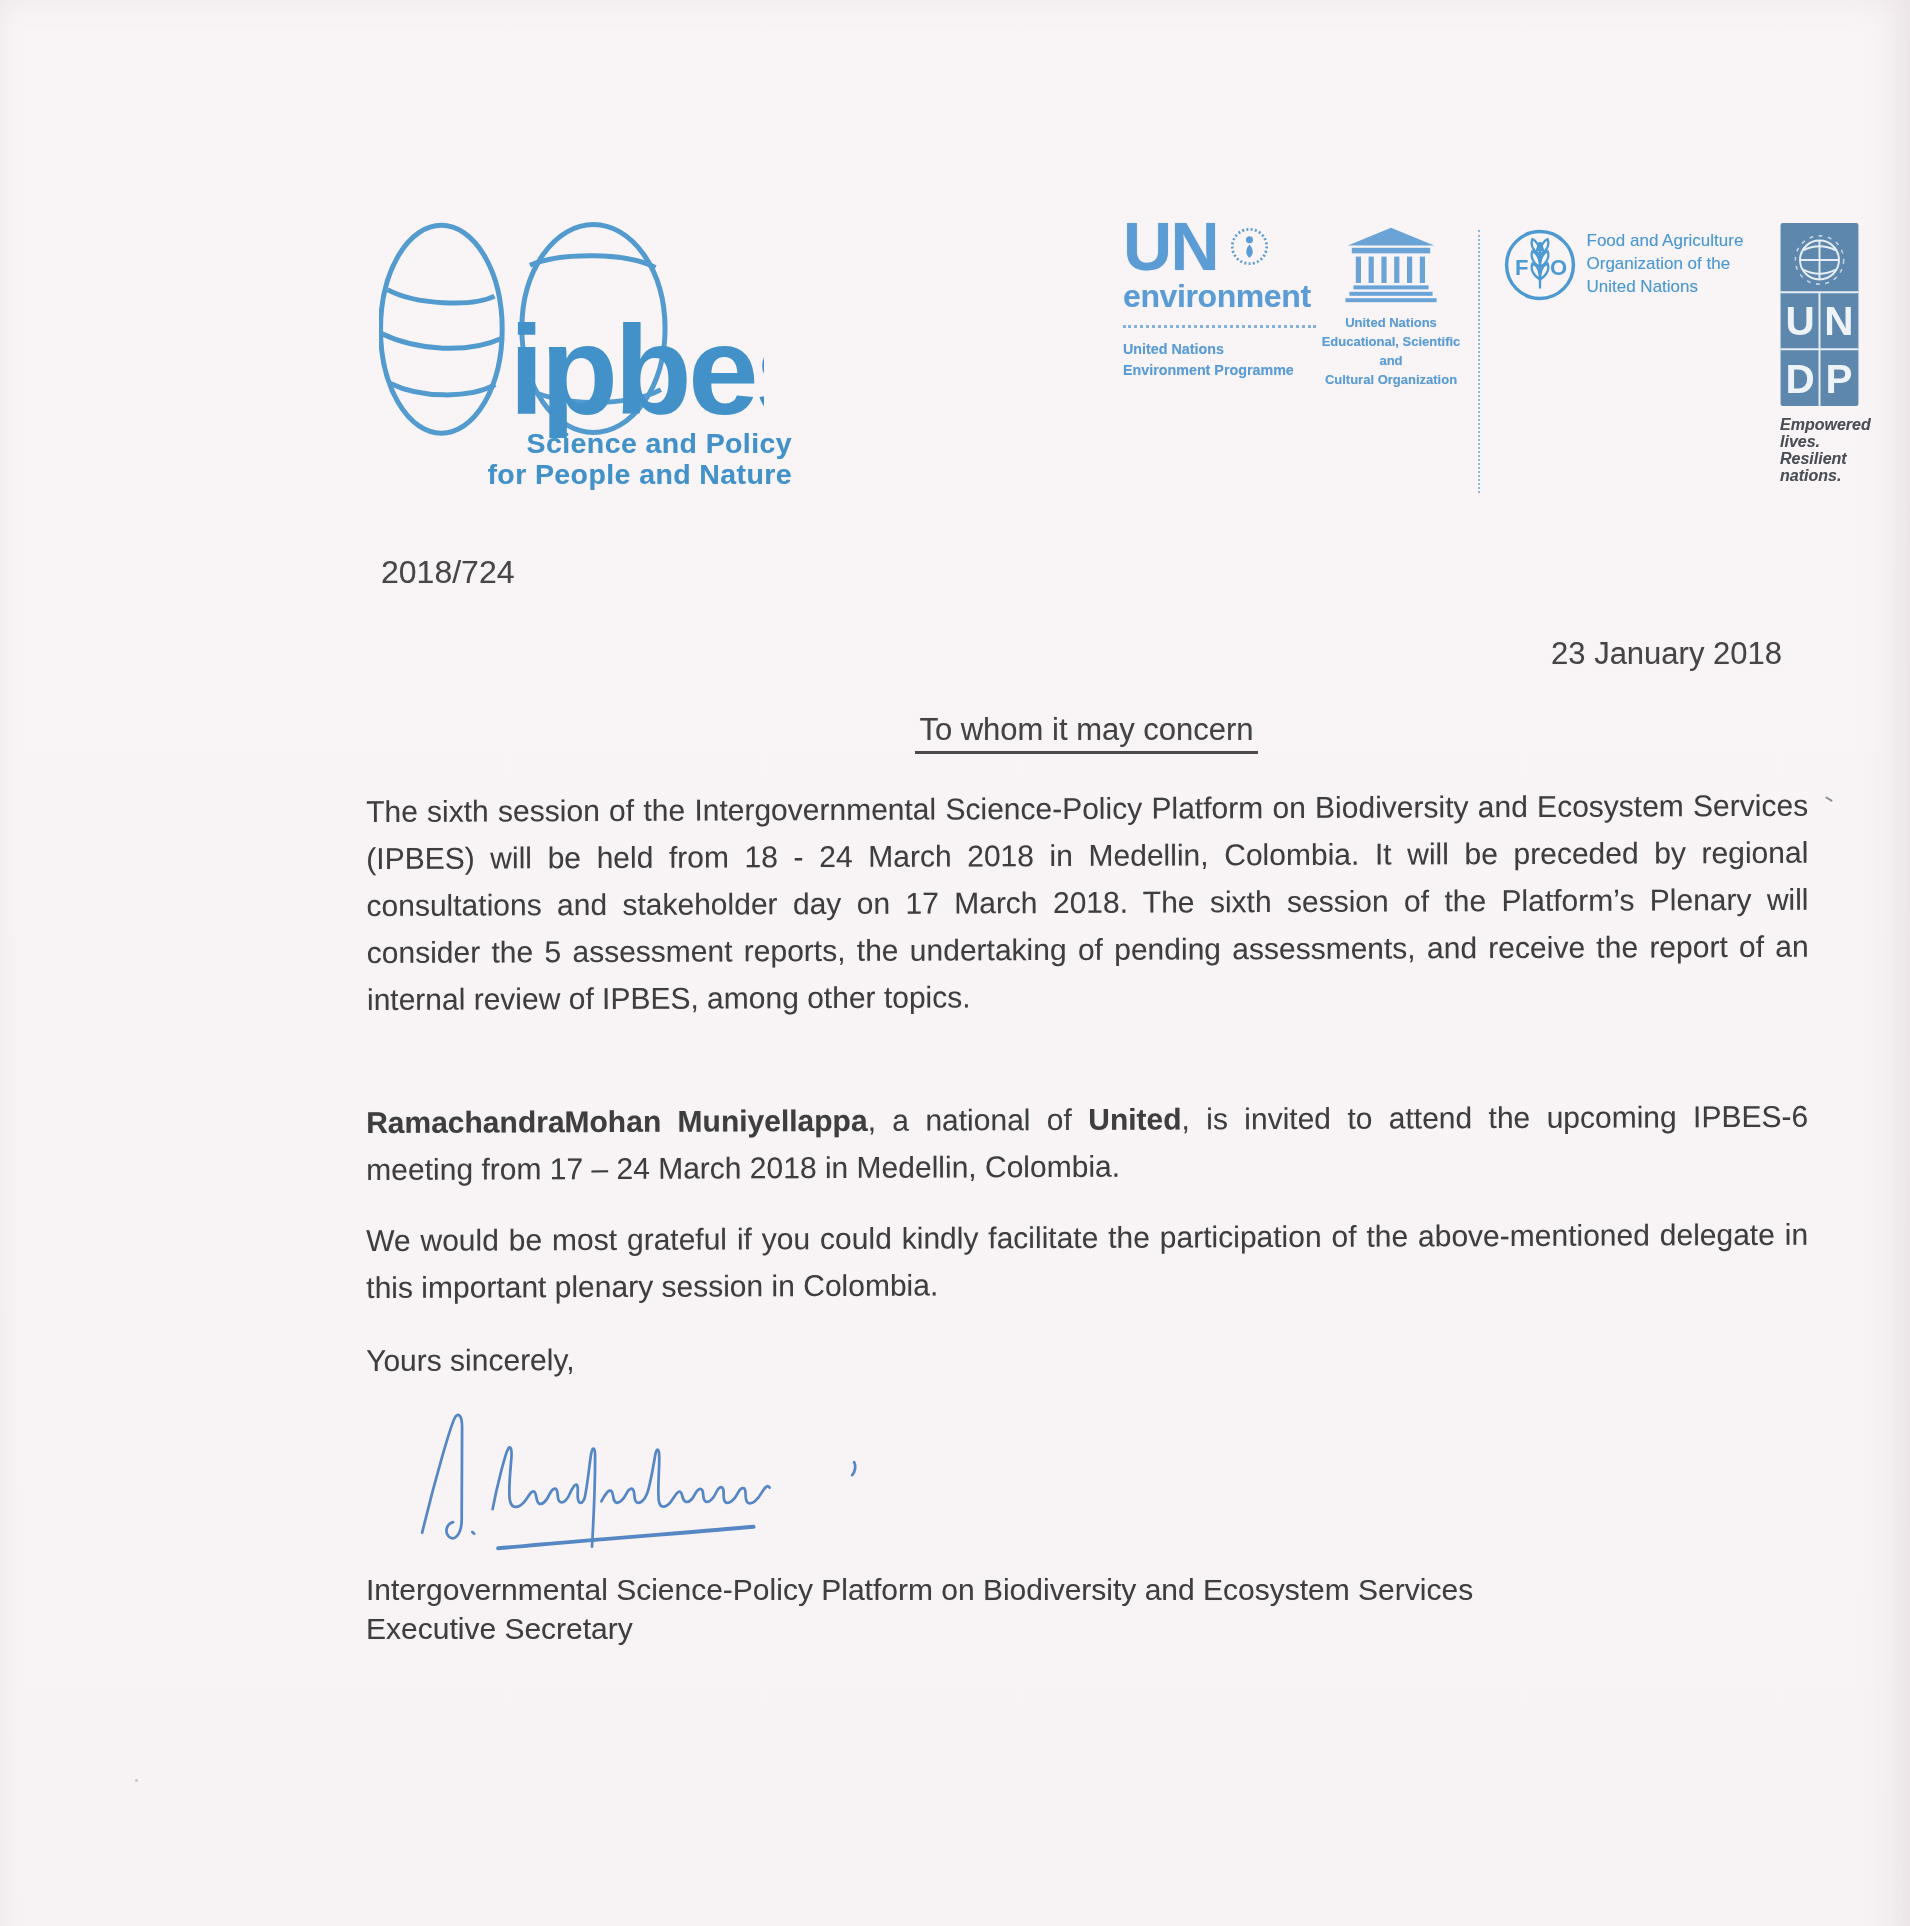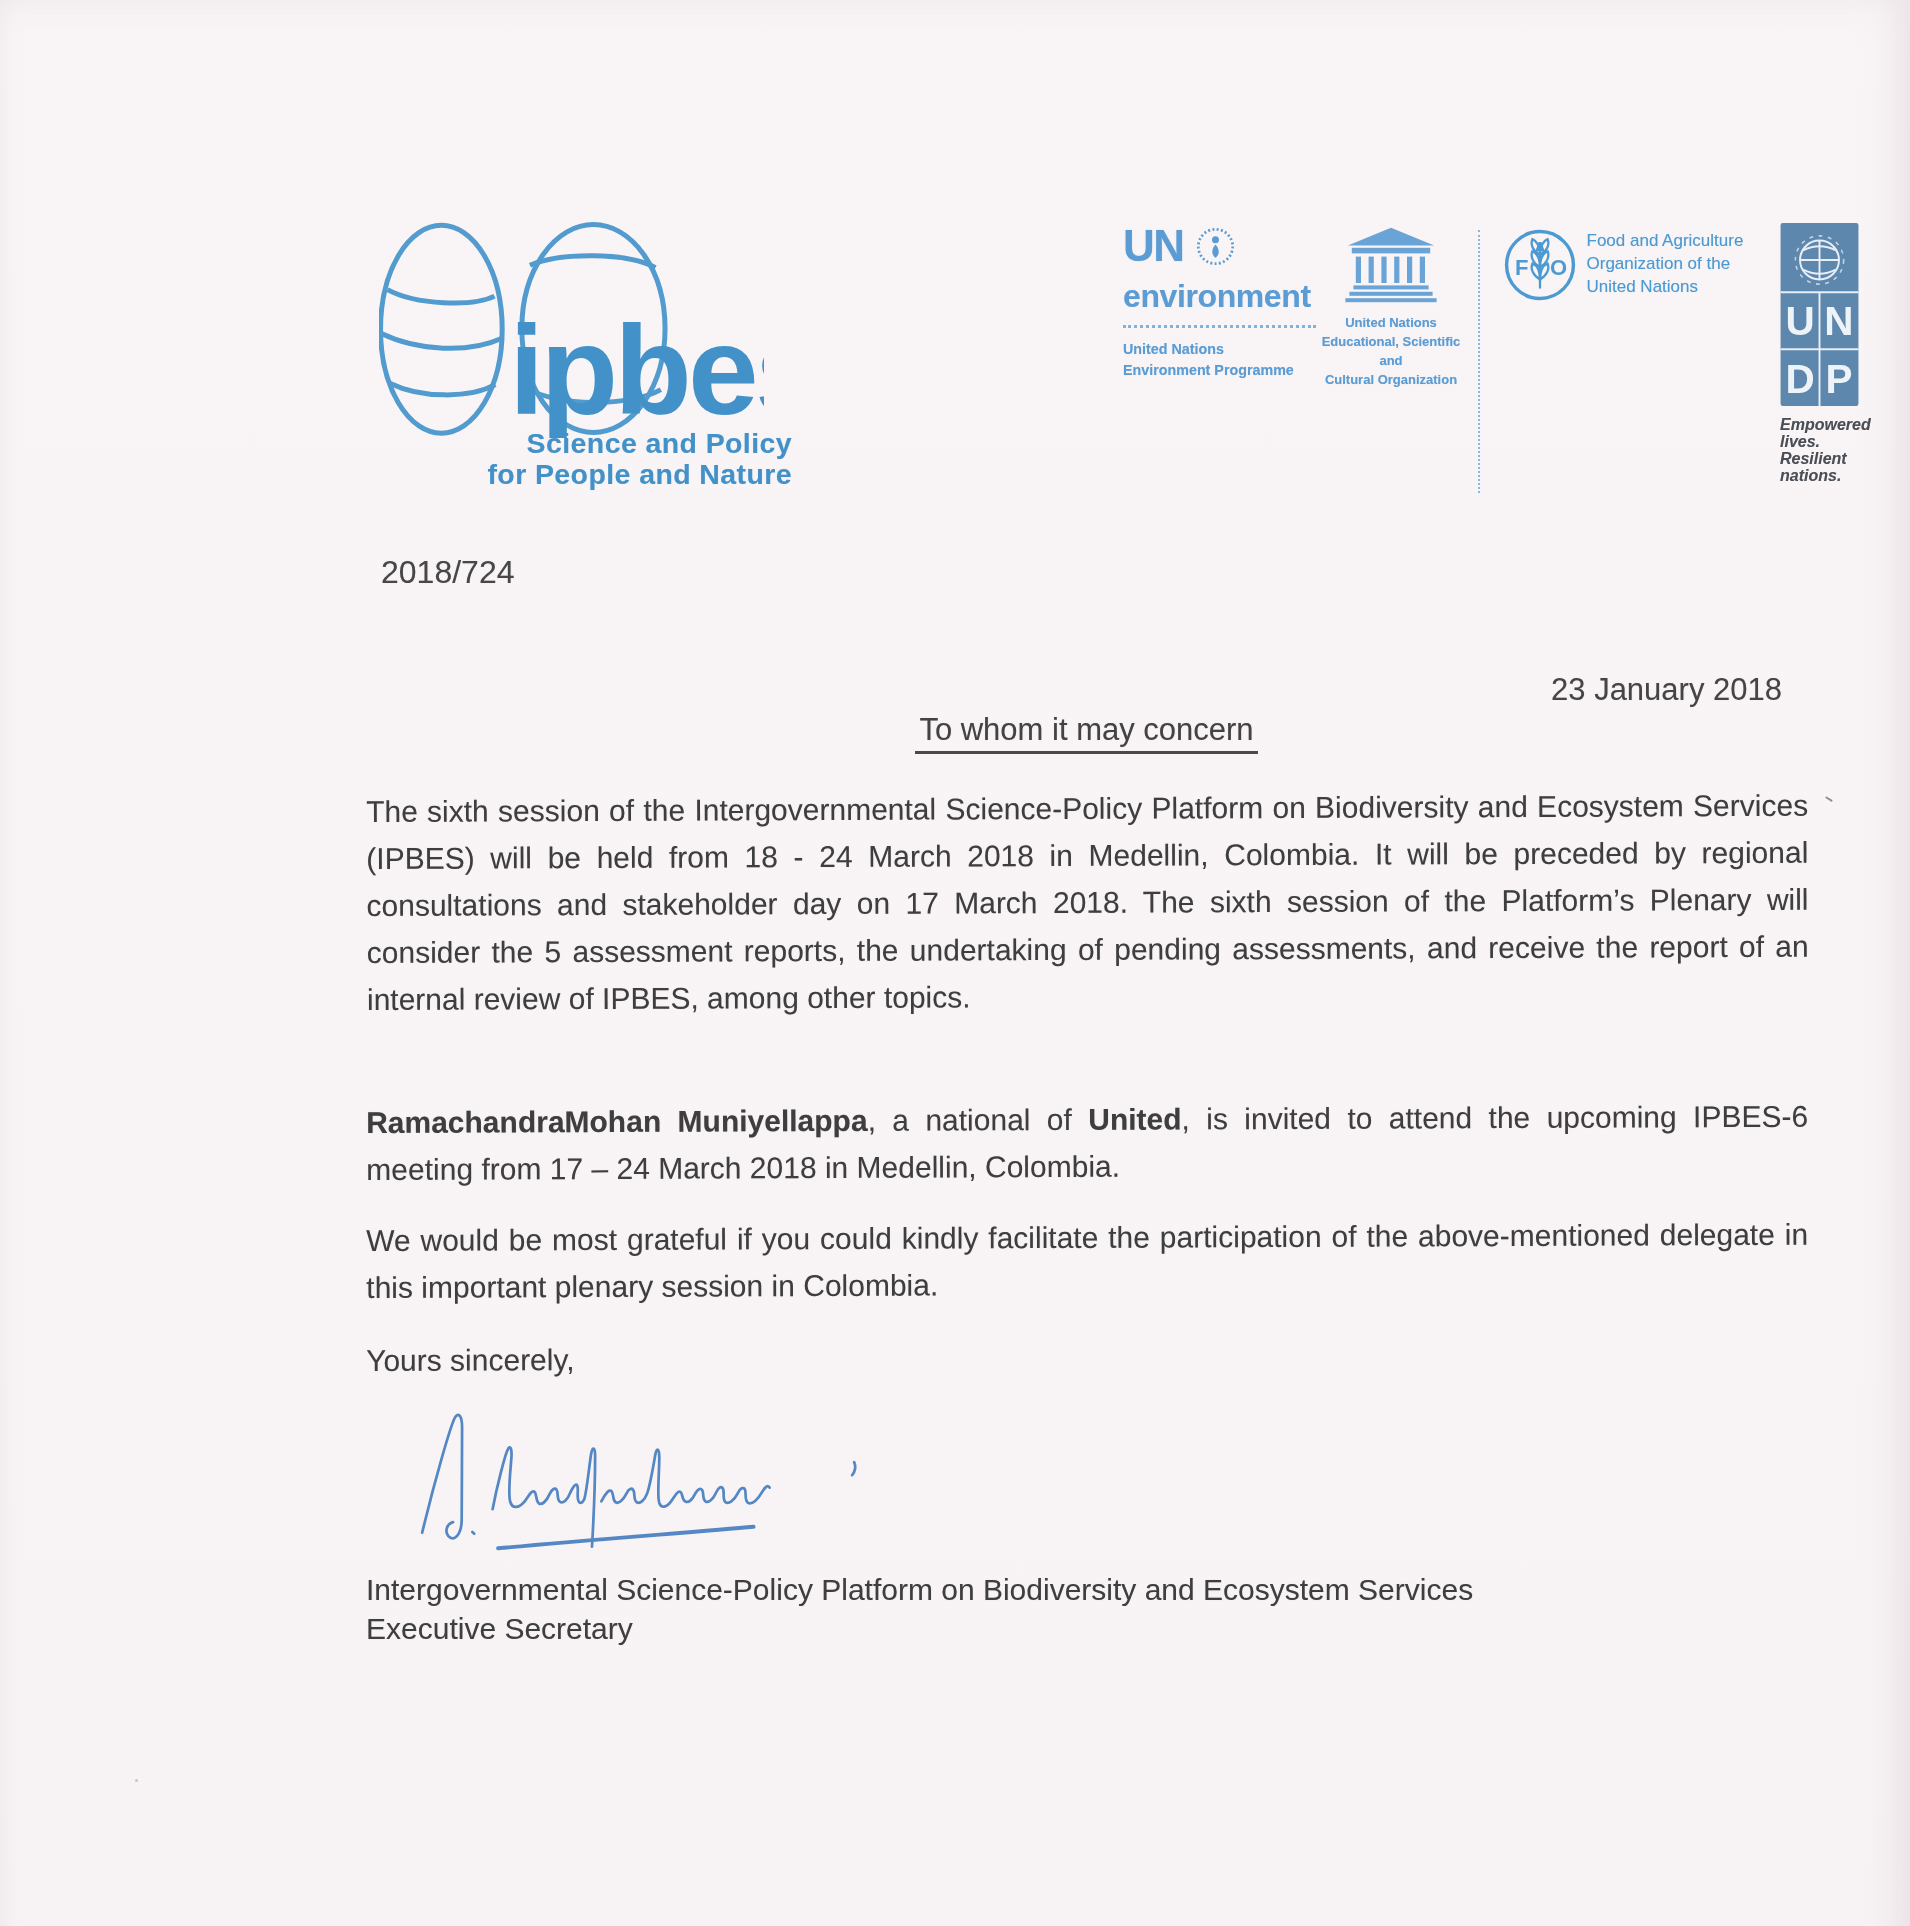--- a/index.html
+++ b/index.html
@@ -16,21 +16,21 @@
   .ipbes-logo{position:absolute;left:379px;top:222px;width:385px;height:216px;}
   .ipbes-tagline{
     position:absolute;left:418px;top:428px;width:374px;text-align:right;
     color:#4291c9;font-weight:600;font-size:28.5px;line-height:31px;letter-spacing:0.4px;
     text-shadow:0 0 0.8px rgba(66,145,201,.35);
   }
 
   
   .unenv{position:absolute;left:1123px;top:223px;width:208px;color:#5b9cd4;}
   .unenv-top{display:flex;align-items:center;gap:10px;}
-  .unenv-abbrev{font-size:44px;font-weight:800;letter-spacing:-1.5px;line-height:46px;
+  .unenv-abbrev{font-size:68px;font-weight:800;letter-spacing:-1.5px;line-height:46px;
     text-shadow:0 0 1.2px rgba(91,156,212,.4);}
   .unenv-name{font-size:32px;font-weight:700;letter-spacing:-0.4px;margin-top:8.5px;
     text-shadow:0 0 0.8px rgba(91,156,212,.4);}
   .unenv-rule{width:193px;border-bottom:3.1px dotted #7fb2dd;margin-top:10px;}
   .unenv-caption{margin-top:11.6px;font-size:14.3px;font-weight:700;line-height:21px;
     text-shadow:0 0 0.8px rgba(91,156,212,.45);}
 
   
   .unesco{position:absolute;left:1310px;top:227px;width:162px;text-align:center;color:#5b9cd4;}
   .unesco-caption{margin-top:10px;font-size:13px;font-weight:600;line-height:19px;
@@ -42,21 +42,21 @@
   .fao-caption{font-size:17px;font-weight:400;line-height:23px;margin-top:2px;
     text-shadow:0 0 0.8px rgba(77,154,210,.45);}
 
   
   .undp{position:absolute;left:1780px;top:223px;width:81px;}
   .undp-caption{margin-top:9.2px;font-size:16px;font-weight:600;color:#4a4f57;line-height:17px;
     text-shadow:0 0 0.4px rgba(70,70,70,.35);font-style:italic;}
 
   
   .ref{position:absolute;left:381px;top:554px;font-size:32px;color:#474747;}
-  .date{position:absolute;right:129px;top:672px;font-size:31px;color:#454545;}
+  .date{position:absolute;right:129px;top:636px;font-size:31px;color:#454545;}
   .salutation-row{position:absolute;left:366px;top:712px;width:1441px;text-align:center;font-size:31px;color:#434343;}
   .salutation-row .u{display:inline-block;border-bottom:3.1px solid #4a4a4a;padding:0 3.9px 3.1px 3.9px;}
   .bodycol{position:absolute;left:366px;width:1442px;font-size:30px;line-height:47px;
     text-align:justify;color:#3e3e3e;transform:rotate(-0.25deg);transform-origin:left top;}
   .p1{top:788px;} .p2{top:1099px;} .p3{top:1217px;} .closing{top:1337px;text-align:left;}
   .b{font-weight:bold;}
 
   .signature{position:absolute;left:376px;top:1402px;width:493px;height:158px;}
   .sigblock{position:absolute;left:366px;top:1570px;font-size:30px;line-height:39px;color:#3e3e3e;}
   .speck1{position:absolute;left:1825px;top:798px;width:7.7px;height:1.9px;background:#8a8f96;transform:rotate(32deg);border-radius:1.2px;}

